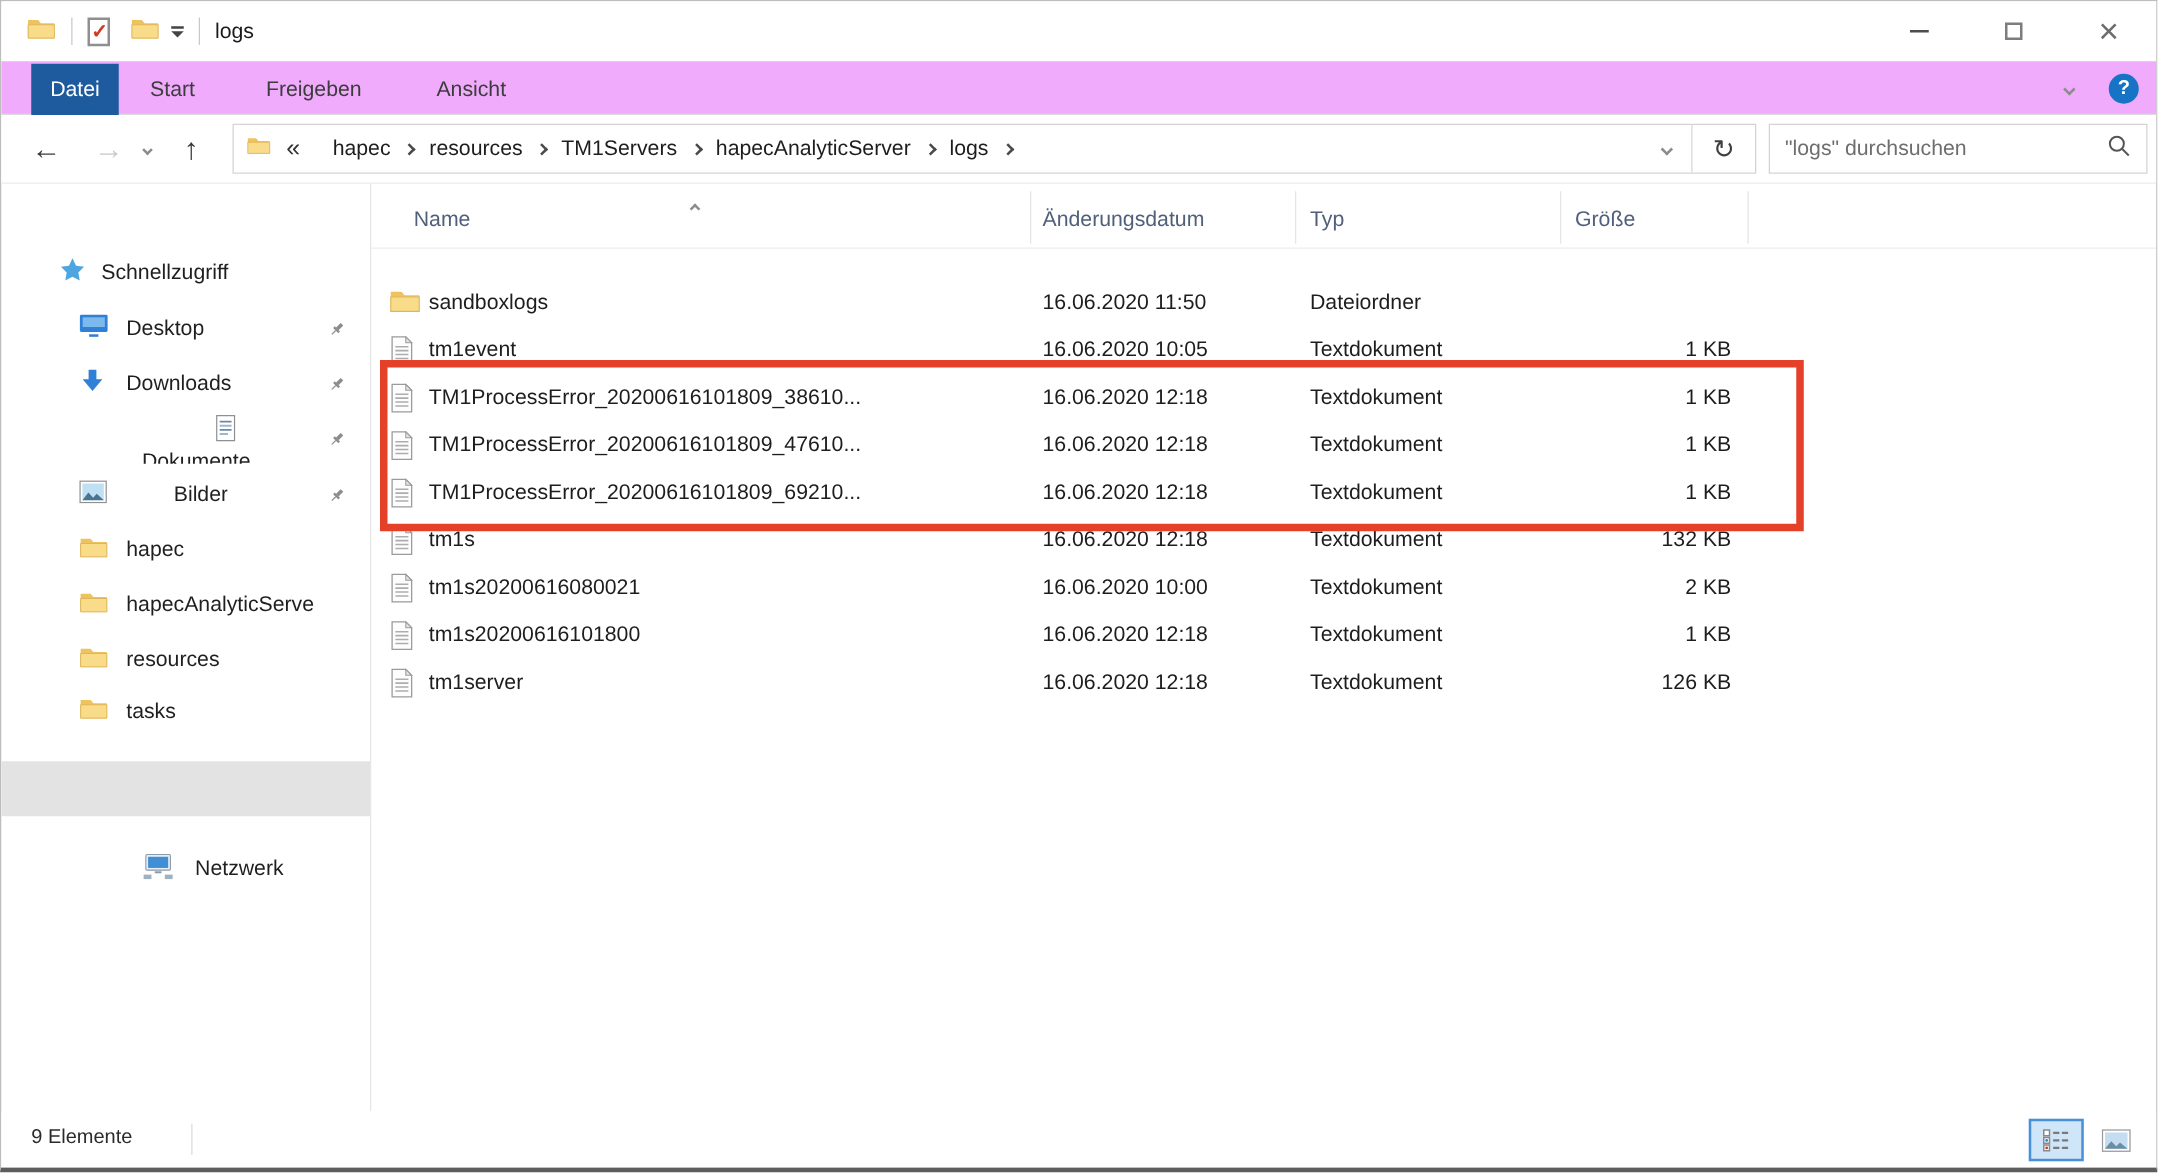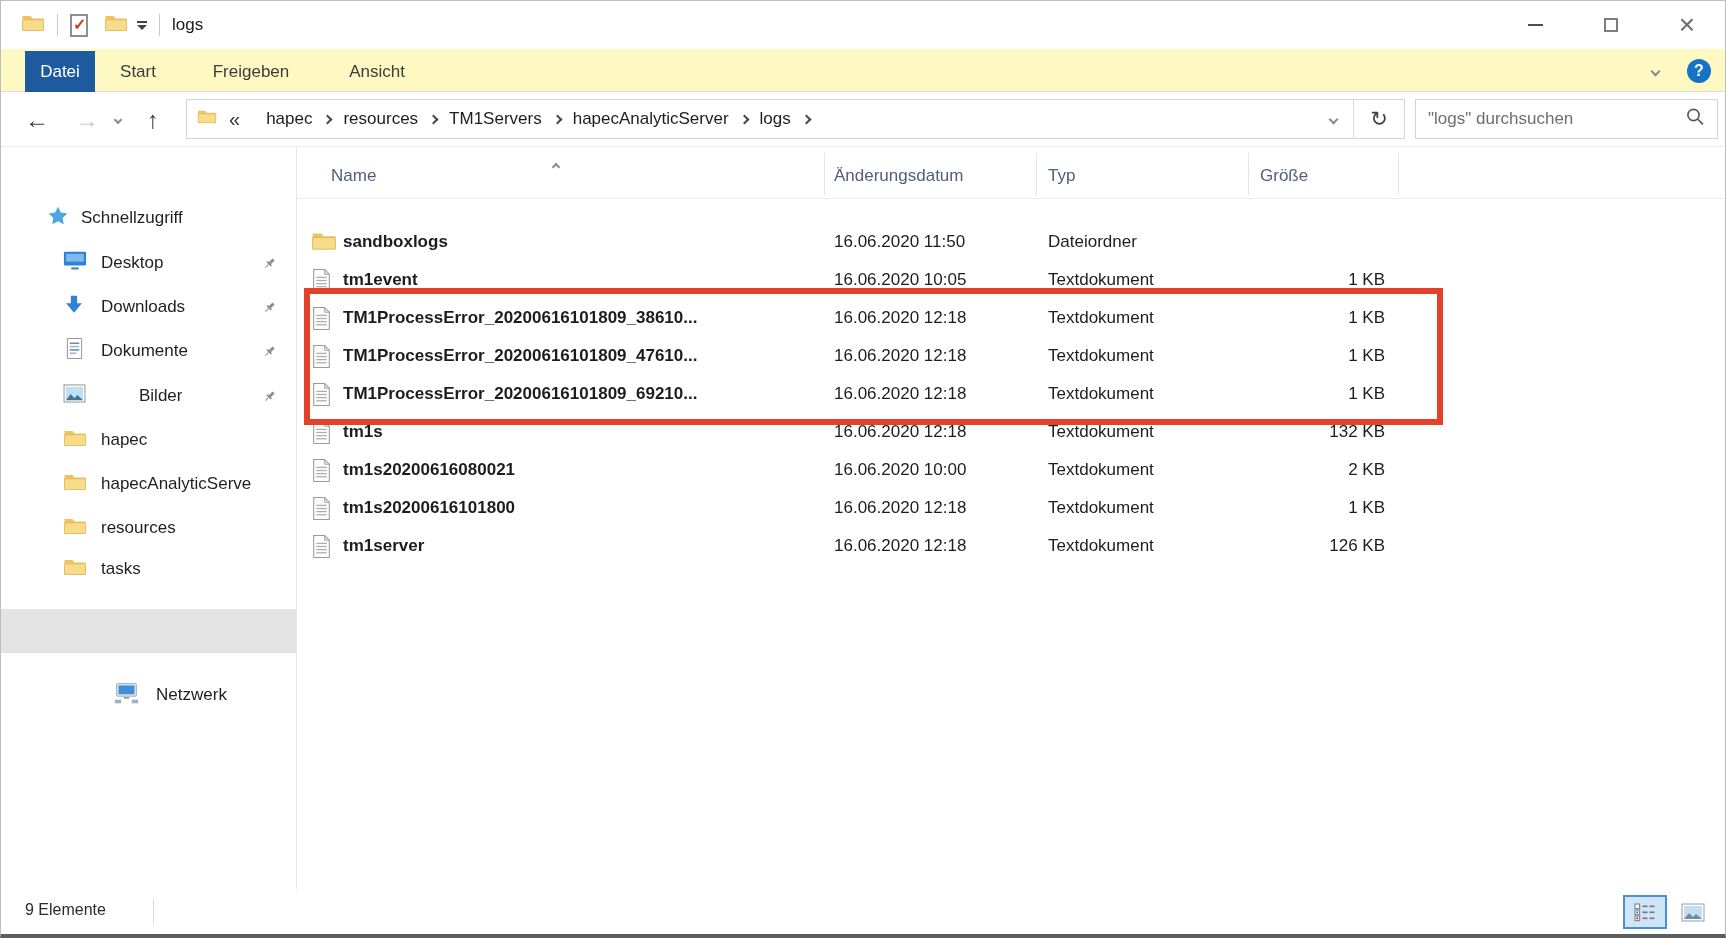--- a/index.html
+++ b/index.html
@@ -18,21 +18,21 @@
   .qat-caret .bar { width:10px; height:2px; background:#444; margin-bottom:2px; }
   .tri-down { width:0; height:0; border-left:5px solid transparent; border-right:5px solid transparent; border-top:5px solid #444; }
   .win-title { color:#1a1a1a; }
   .winbtns { position:absolute; right:0; top:0; height:48px; display:flex; }
   .winbtn { width:76px; height:48px; display:flex; align-items:center; justify-content:center; }
   .glyph-min { width:15px; height:2px; background:#4d4d4d; }
   .glyph-max { width:14px; height:14px; border:2px solid #7d7d7d; }
   .glyph-close { font-size:28px; color:#6d6d6d; font-weight:300; line-height:1; }
 
   
-  .tabrow { position:absolute; left:0; top:48px; width:100%; height:43px; border-bottom:1px solid #dcdcdc; background:#fef9c3; }
+  .tabrow { position:absolute; left:0; top:48px; width:100%; height:43px; border-bottom:1px solid #dcdcdc; background:#f0abfc; }
   .tab-file { position:absolute; left:24px; top:2px; width:70px; height:41px; background:#1e5b9e; color:#fff;
               display:flex; align-items:center; justify-content:center; }
   .tab { position:absolute; top:2px; height:41px; display:flex; align-items:center; justify-content:center; color:#3c3c3c;text-align:right; }
   .tab-start { left:104px; width:66px; }
   .tab-share { left:202px; width:96px; }
   .tab-view  { left:336px; width:80px; }
   .ribbon-chev { position:absolute; right:66px; top:19px; }
   .help-btn { position:absolute; right:14px; top:10px; width:24px; height:24px; border-radius:50%;
               background:#1673c6; color:#fff; font-size:16px; font-weight:bold;
               display:flex; align-items:center; justify-content:center; }
@@ -72,21 +72,21 @@
   .pc-highlight { position:absolute; left:0; top:608px; width:295px; height:44px; background:#e3e3e3; }
 
   
   .col-head { position:absolute; color:#50607b; }
   .head-sep { position:absolute; top:152px; height:42px; width:1px; background:#e5e5e5; }
   .head-underline { position:absolute; left:296px; right:0; top:197px; height:1px; background:#ededed; }
   .sort-chev { position:absolute; left:552px; top:154px; }
   .rows { position:absolute; left:296px; top:223px; right:0; }
   .row { position:relative; height:38px; }
   .cicon { position:absolute; left:14px; top:6px; }
-  .c-name { position:absolute; left:46px; top:8px; white-space:nowrap;font-weight:bold; }
+  .c-name { position:absolute; left:46px; top:8px; white-space:nowrap; }
   .c-date { position:absolute; left:537px; top:8px; }
   .c-type { position:absolute; left:751px; top:8px; }
   .c-size { position:absolute; left:938px; top:8px; width:150px; text-align:right; }
 
   
   .red-box { position:absolute; left:303px; top:287px; width:1139px; height:137px;
              border:6px solid #e5402a; pointer-events:none; }
 
   
   .statusbar { position:absolute; left:0; right:0; bottom:0; height:44px; background:#fff; }
@@ -237,21 +237,21 @@
       <svg width="13" height="13" viewBox="0 0 14 14">
           <g transform="rotate(45 7 7)" fill="#8c8c8c">
             <rect x="5.4" y="0.8" width="3.2" height="5.8"></rect>
             <rect x="3.8" y="6.4" width="6.4" height="2"></rect>
             <rect x="6.5" y="8.4" width="1" height="4.8"></rect>
           </g>
         </svg>
     </span>
   </div>
 
-  <div class="side-item" style="top:330px;">
+  <div class="side-item" style="top:330px;flex-direction:column;">
     <span style="margin-left:64px">
       <svg width="19" height="23" viewBox="0 0 20 24">
           <path d="M2.5 1.5h15v21h-15z" fill="#fff" stroke="#8f8f8f"></path>
           <line x1="5" y1="6.5" x2="15" y2="6.5" stroke="#6c89a8" stroke-width="1.6"></line>
           <line x1="5" y1="10" x2="15" y2="10" stroke="#9fb6cf" stroke-width="1.6"></line>
           <line x1="5" y1="13.5" x2="15" y2="13.5" stroke="#6c89a8" stroke-width="1.6"></line>
           <line x1="5" y1="17" x2="12" y2="17" stroke="#9fb6cf" stroke-width="1.6"></line>
         </svg>
     </span>
     <span class="lbl" style="margin-left:17px">Dokumente</span>

